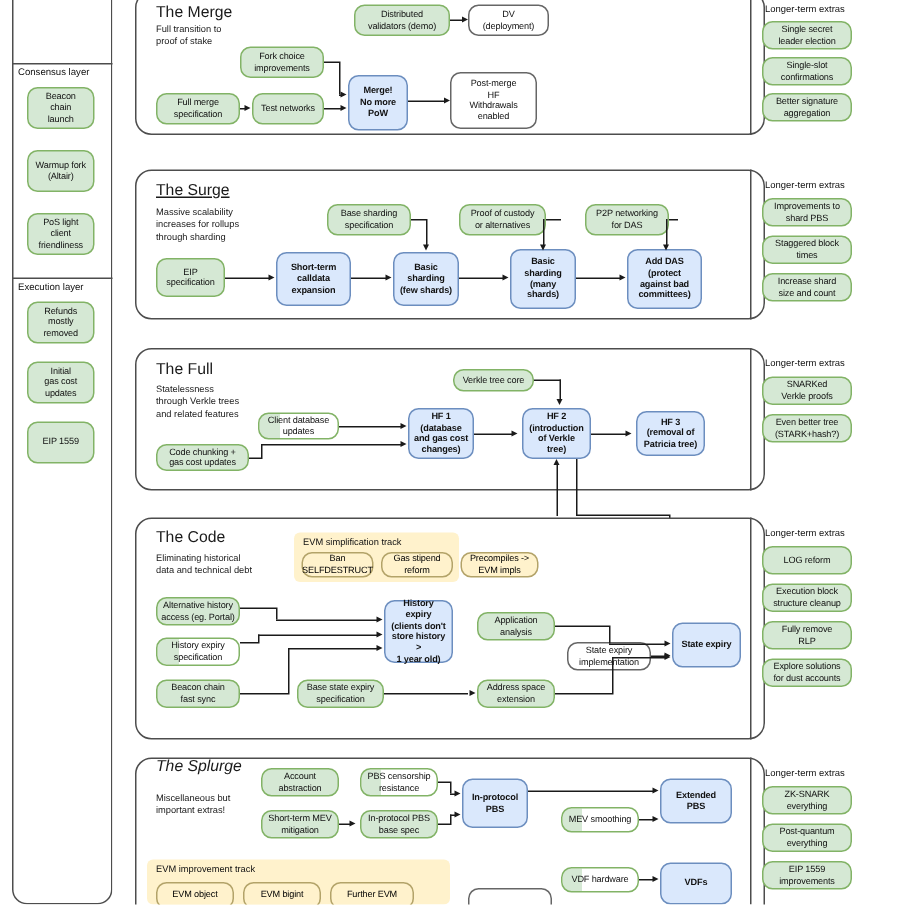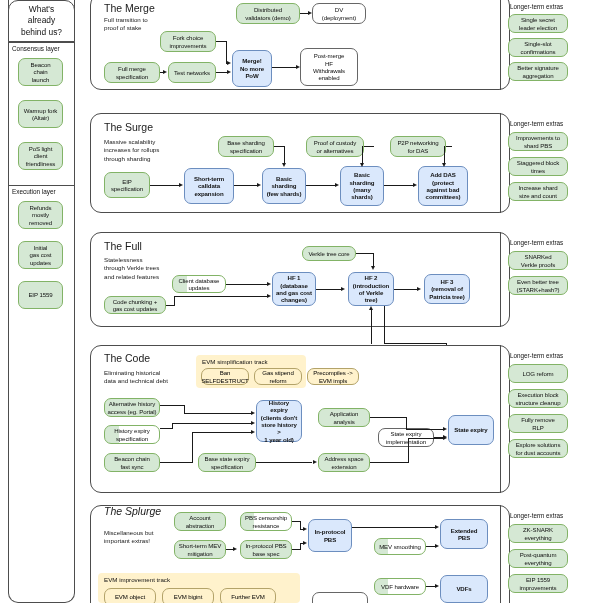--- a/index.html
+++ b/index.html
@@ -122,23 +122,20 @@
     border-bottom: 4px solid #1a1a1a;
     border-top: none;
   }
 </style>
 </head>
 <body>
 
 <div id="canvas">
 
   <div class="sidebar"></div>
-  <div class="sidebar-head">What's
-already
-behind us?</div>
 
   <div class="side-divider" style="top:42px"></div>
   <div class="side-label" style="top:45px">Consensus layer</div>
   <div class="node green" style="left:18px; top:58px; width:45px; height:28px;">Beacon
 chain
 launch</div>
   <div class="node green" style="left:18px; top:100px; width:45px; height:28px;">Warmup fork
 (Altair)</div>
   <div class="node green" style="left:18px; top:142px; width:45px; height:28px;">PoS light
 client
@@ -193,21 +190,21 @@
   <div class="extras-col" style="left:500px; top:-6px; width:100px; height:96px;"></div>
   <div class="extras-title" style="left:510px; top:3px;">Longer-term extras</div>
   <div class="node green" style="left:508px; top:14px; width:60px; height:19px;">Single secret
 leader election</div>
   <div class="node green" style="left:508px; top:38px; width:60px; height:19px;">Single-slot
 confirmations</div>
   <div class="node green" style="left:508px; top:62px; width:60px; height:19px;">Better signature
 aggregation</div>
 
   <div class="section" style="left:90px; top:113px; width:420px; height:100px;"></div>
-  <div class="section-title" style="left:104px; top:121px;">The Surge</div>
+  <div class="section-title" style="left:104px; top:121px;text-decoration:underline;">The Surge</div>
   <div class="section-sub" style="left:104px; top:138px;">Massive scalability
 increases for rollups
 through sharding</div>
 
   <div class="node green" style="left:218px; top:136px; width:56px; height:21px;">Base sharding
 specification</div>
   <div class="node green" style="left:306px; top:136px; width:58px; height:21px;">Proof of custody
 or alternatives</div>
   <div class="node green" style="left:390px; top:136px; width:56px; height:21px;">P2P networking
 for DAS</div>

